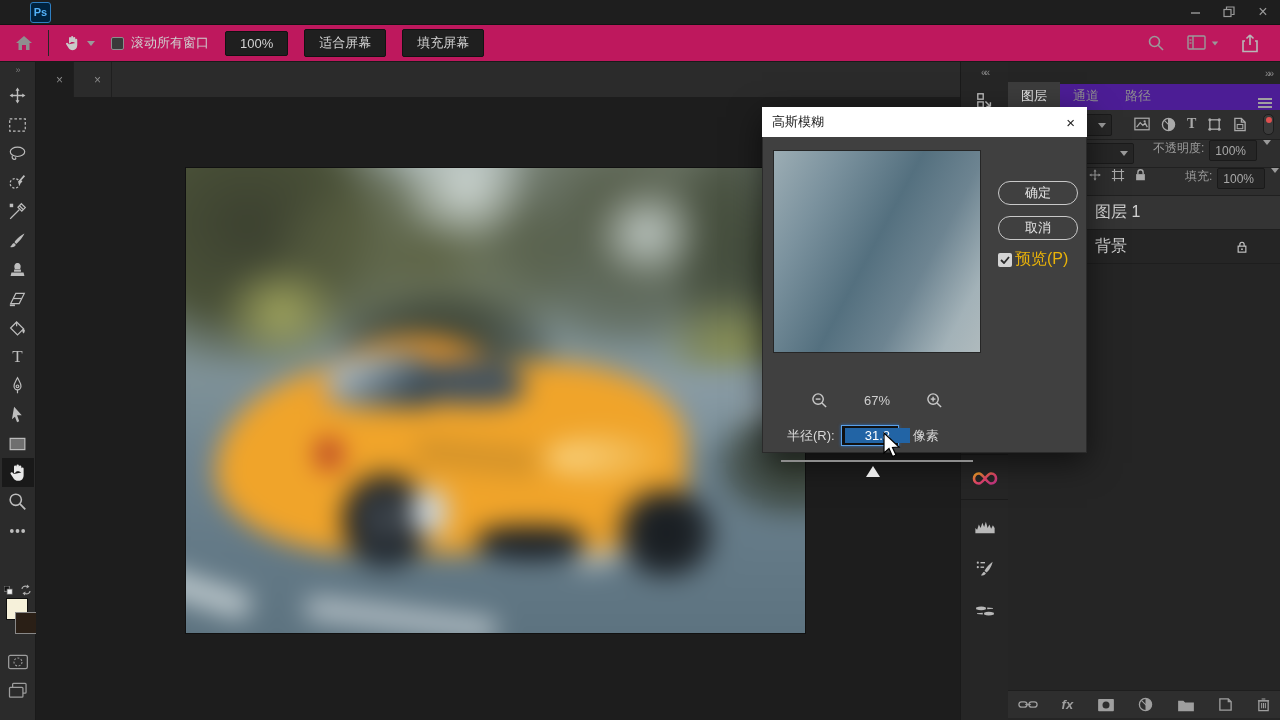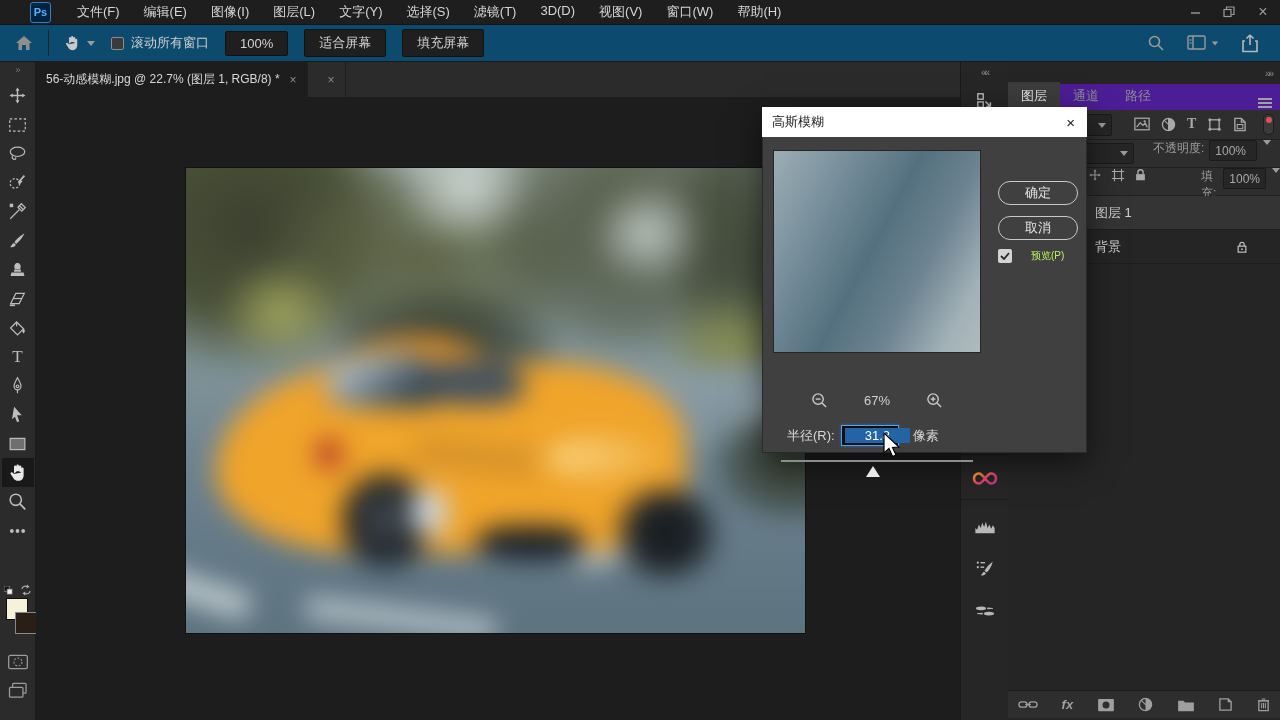--- a/index.html
+++ b/index.html
@@ -13,21 +13,21 @@
   .ps-logo { width:21px; height:21px; margin-left:30px; background:#00233f;
     border:1px solid #2f7fc2; border-radius:3px; color:#53b2f9; font-size:11px; font-weight:bold;
     display:flex; align-items:center; justify-content:center; }
   .menu-items { display:flex; margin-left:14px; }
   .menu-item { color:#d6d6d6; font-size:13px; padding:3px 12px; cursor:default; }
   .win-controls { margin-left:auto; display:flex; align-items:center; }
   .win-btn { width:34px; height:24px; display:flex; align-items:center; justify-content:center; color:#9a9a9a; }
 
   
   .optionsbar { position:absolute; left:0; top:25px; width:1280px; height:37px;
-    background:#0c4a6e; border-bottom:1px solid #1a1a1a; display:flex; align-items:center; }
+    background:#be185d; border-bottom:1px solid #1a1a1a; display:flex; align-items:center; }
   .opt-sep { width:1px; height:26px; background:#262626; margin:0 6px; }
   .opt-icon { display:flex; align-items:center; justify-content:center; padding:0 8px; }
   .opt-check { display:flex; align-items:center; margin-left:8px; }
   .opt-check .box { width:13px; height:13px; border:1px solid #8d8d8d; background:#3a3a3a; border-radius:2px; }
   .opt-check .lbl { color:#cfcfcf; font-size:13px; margin-left:7px; }
   .opt-btn { background:#1f1f1f; border:1px solid #121212; color:#d2d2d2; font-size:13px;
     padding:4px 14px; border-radius:2px; margin-left:16px; }
   .opt-right { margin-left:auto; display:flex; align-items:center; margin-right:10px; }
   .opt-right .opt-icon { padding:0 11px; }
 
@@ -99,41 +99,41 @@
     border:1px solid #1a1a1a; border-radius:2px; display:flex; align-items:center; justify-content:flex-end; padding-right:5px; }
   .val-box { background:#262626; border:1px solid #1a1a1a; border-radius:2px; height:21px;
     display:flex; align-items:center; padding:0 5px; color:#a8a8a8; }
   .lock-icons { display:flex; gap:9px; margin-left:80px; align-items:center; }
   .lock-icons svg { stroke:#a9a9a9; fill:none; stroke-width:1.4; }
   .layer-list { background:#252525; }
   .layer-row { height:34px; display:flex; align-items:center; border-bottom:1px solid #1e1e1e; position:relative; }
   .layer-row.selected { background:#343434; }
   .layer-row .eye { margin-left:9px; }
   .layer-row .thumb { width:40px; height:26px; margin-left:12px; border:1px solid #565656; }
-  .layer-row .lname { margin-left:10px; font-size:13px; color:#d2d2d2; }
+  .layer-row .lname { margin-left:10px; font-size:16px; color:#d2d2d2; }
   .layer-row .locksym { position:absolute; right:32px; }
   .panel-bottombar { position:absolute; left:0; bottom:2px; width:272px; height:28px; background:#2e2e2e;
     border-top:1px solid #1e1e1e; display:flex; align-items:center; justify-content:space-between; padding:0 10px; }
   .panel-bottombar svg { stroke:#9f9f9f; fill:none; stroke-width:1.4; }
   .fxtext { color:#9f9f9f; font-size:13px; font-style:italic; font-weight:bold; }
 
   
   .dialog { position:absolute; left:762px; top:107px; width:325px; height:346px;
     box-shadow:0 10px 30px rgba(0,0,0,.55); z-index:50; }
   .dlg-title { height:30px; background:#ffffff; display:flex; align-items:center; }
   .dlg-title .t { color:#1c1c1c; font-size:13px; margin-left:10px; }
   .dlg-title .x { margin-left:auto; margin-right:12px; color:#222; font-size:15px; }
   .dlg-body { position:relative; height:316px; background:#404040; border:1px solid #2a2a2a; border-top:none; }
   .dlg-preview { position:absolute; left:10px; top:13px; width:208px; height:203px; border:1px solid #262626;
     background:linear-gradient(118deg,#9cadb4 0%,#7b929e 22%,#54707f 48%,#6d8491 68%,#a3b2b8 88%,#afbabd 100%); }
   .dlg-btn { position:absolute; left:235px; width:80px; height:24px; border:1.5px solid #c9c9c9;
     border-radius:12px; color:#e4e4e4; font-size:13px; display:flex; align-items:center; justify-content:center; background:transparent; }
   .dlg-check { position:absolute; left:235px; top:112px; display:flex; align-items:center; }
   .dlg-check .cb { width:14px; height:14px; background:#d4d4d4; border-radius:2px; display:flex; align-items:center; justify-content:center; }
-  .dlg-check .lbl { color:#bef264; font-size:10px; margin-left:19px; }
+  .dlg-check .lbl { color:#eab308; font-size:16px; margin-left:3px; }
   .dlg-zoomrow { position:absolute; left:10px; top:255px; width:208px; display:flex; align-items:center; justify-content:space-between; padding:0 38px; }
   .dlg-zoomrow svg { stroke:#c9c9c9; fill:none; stroke-width:1.5; }
   .dlg-zoomrow .zv { color:#cfcfcf; font-size:13px;text-align:center; }
   .dlg-radrow { position:absolute; left:24px; top:288px; display:flex; align-items:center; }
   .dlg-radrow .lbl { color:#d8d8d8; font-size:13px; }
   .rad-input { width:58px; height:21px; margin-left:6px; background:#111; border:1px solid #5aa0e8;
     box-shadow:0 0 3px #2b6cb8; display:flex; align-items:center; padding-left:3px; }
   .rad-input .sel { background:#2264a5; color:#fff; font-size:13px; padding:0 20px; }
   .dlg-radrow .unit { color:#d8d8d8; font-size:13px; margin-left:14px; }
   .dlg-slider { position:absolute; left:18px; top:323px; width:192px; height:2px; background:#8d8d8d; }
@@ -144,33 +144,20 @@
 
   .chev { width:0; height:0; border-left:4px solid transparent; border-right:4px solid transparent; border-top:5px solid #9a9a9a; }
 </style>
 </head>
 <body>
 
 <div id="app">
 
   <div class="menubar">
     <div class="ps-logo">Ps</div>
-    <div class="menu-items">
-      <span class="menu-item">文件(F)</span>
-      <span class="menu-item">编辑(E)</span>
-      <span class="menu-item">图像(I)</span>
-      <span class="menu-item">图层(L)</span>
-      <span class="menu-item">文字(Y)</span>
-      <span class="menu-item">选择(S)</span>
-      <span class="menu-item">滤镜(T)</span>
-      <span class="menu-item">3D(D)</span>
-      <span class="menu-item">视图(V)</span>
-      <span class="menu-item">窗口(W)</span>
-      <span class="menu-item">帮助(H)</span>
-    </div>
     <div class="win-controls">
       <div class="win-btn">
         <svg width="11" height="11" viewBox="0 0 11 11">
             <line x1="1" y1="6" x2="10" y2="6" stroke="#9a9a9a" stroke-width="1.4"></line>
           </svg>
       </div>
       <div class="win-btn">
         <svg width="12" height="12" viewBox="0 0 12 12">
             <rect x="1" y="3.5" width="7" height="7" stroke="#9a9a9a" fill="none" stroke-width="1.2"></rect>
             <path d="M3.5 3.5 V1 H11 V8.5 H8.5" stroke="#9a9a9a" fill="none" stroke-width="1.2"></path>
@@ -342,21 +329,20 @@
       <svg width="20" height="17" viewBox="0 0 22 19">
           <rect x="5" y="1.5" width="15" height="11" rx="1" stroke="#9d9d9d" fill="none" stroke-width="1.4"></rect>
           <rect x="1.5" y="6" width="15" height="11" rx="1" stroke="#9d9d9d" fill="#2b2b2b" stroke-width="1.4"></rect>
         </svg>
     </div>
   </div>
 
   <div class="docarea">
     <div class="tabbar">
       <div class="doc-tab active">
-        <span>56-动感模糊.jpg @ 22.7% (图层 1, RGB/8) *</span>
         <span class="close">×</span>
       </div>
       <div class="doc-tab">
         <span class="close">×</span>
       </div>
     </div>
 
     <div class="canvas-surround">
       <div class="image-frame">
         <div class="blurwrap">
@@ -516,21 +502,21 @@
             <path d="M12 2 L14.5 6 H12.9 V11.1 H18 V9.5 L22 12 L18 14.5 V12.9 H12.9 V18 H14.5 L12 22 L9.5 18 H11.1 V12.9 H6 V14.5 L2 12 L6 9.5 V11.1 H11.1 V6 H9.5 Z" fill="#a9a9a9" stroke="none"></path>
           </svg>
         <svg width="14" height="14" viewBox="0 0 16 16">
             <path d="M4 1 V15 M12 1 V15 M1 4 H15 M1 12 H15" stroke-width="1.3"></path>
           </svg>
         <svg width="13" height="14" viewBox="0 0 14 16">
             <rect x="2" y="7" width="10" height="7" fill="#a9a9a9" stroke="none"></rect>
             <path d="M4 7 V5 a3 3 0 0 1 6 0 V7" stroke-width="1.5"></path>
           </svg>
       </div>
-      <span style="margin-left:54px;">填充:</span>
+      <span style="margin-left:38px;">填充:</span>
       <div class="val-box" style="margin-left:5px; width:48px;">100%</div>
       <div class="chev" style="margin-left:6px;"></div>
     </div>
 
     <div class="layer-list">
       <div class="layer-row selected">
         <svg class="eye" width="16" height="11" viewBox="0 0 18 12">
             <path d="M1 6 C4 1.5 14 1.5 17 6 C14 10.5 4 10.5 1 6 Z" stroke="#c0c0c0" fill="none" stroke-width="1.2"></path>
             <circle cx="9" cy="6" r="2.3" fill="#c0c0c0" stroke="none"></circle>
           </svg>

